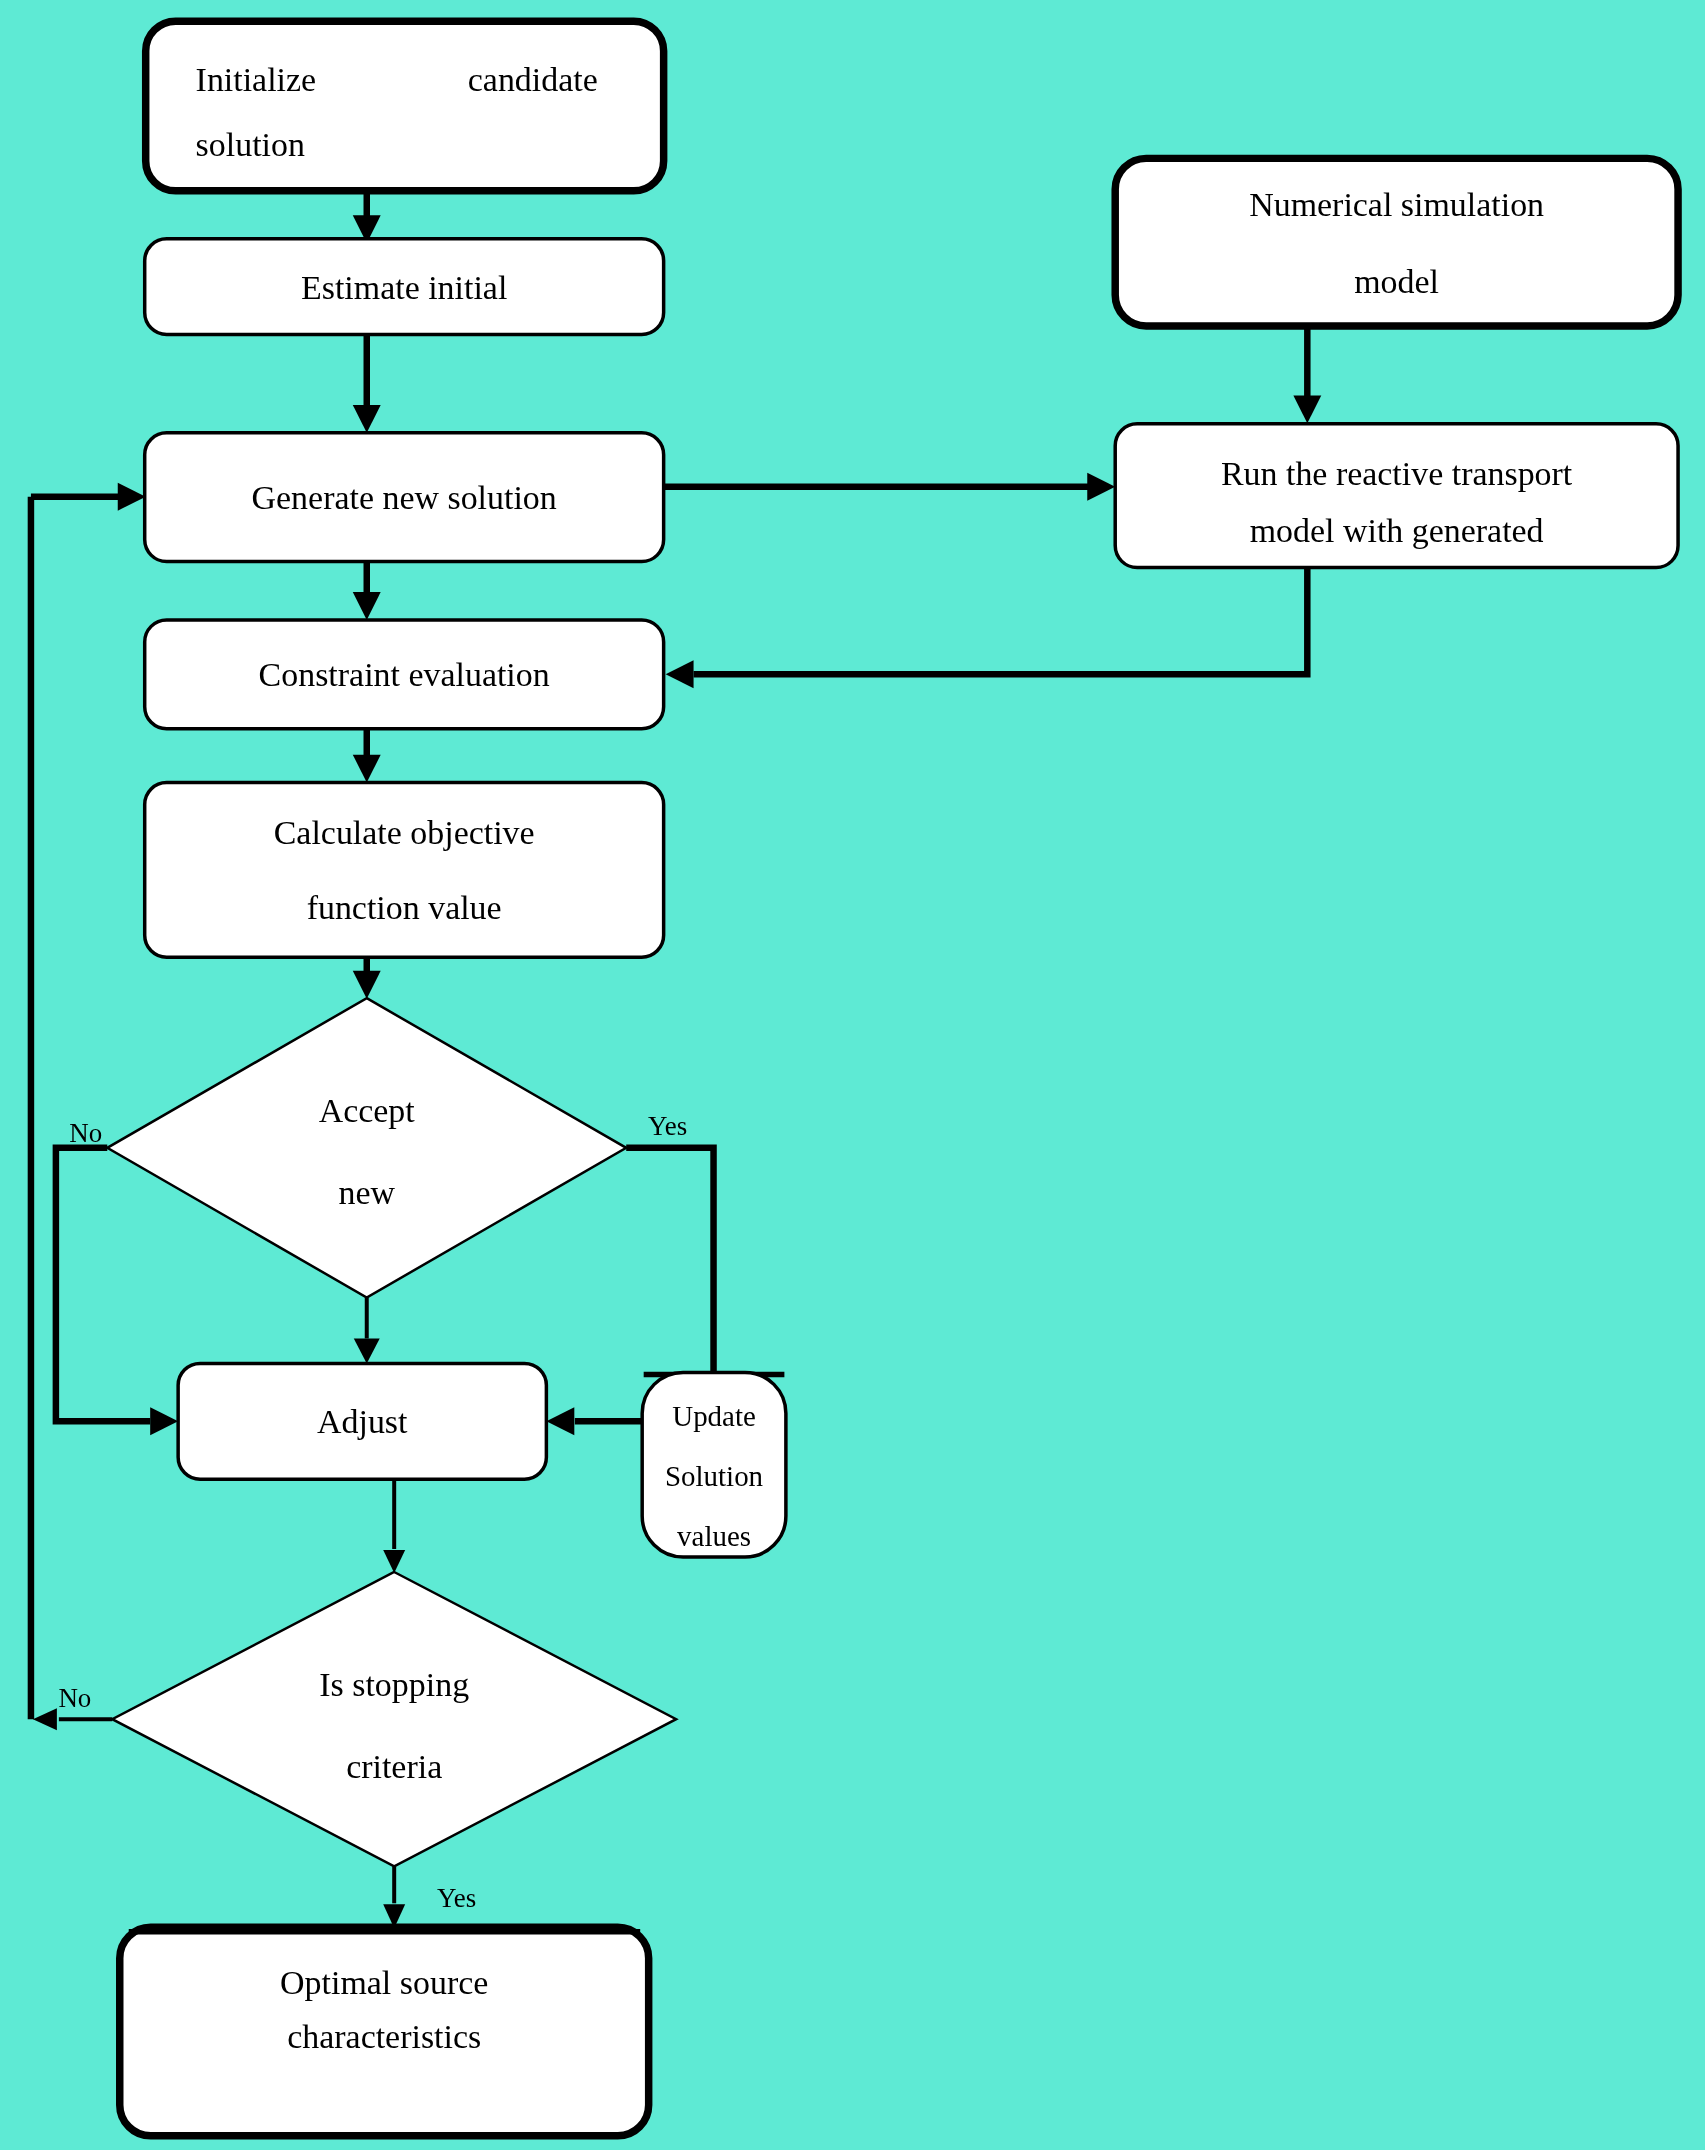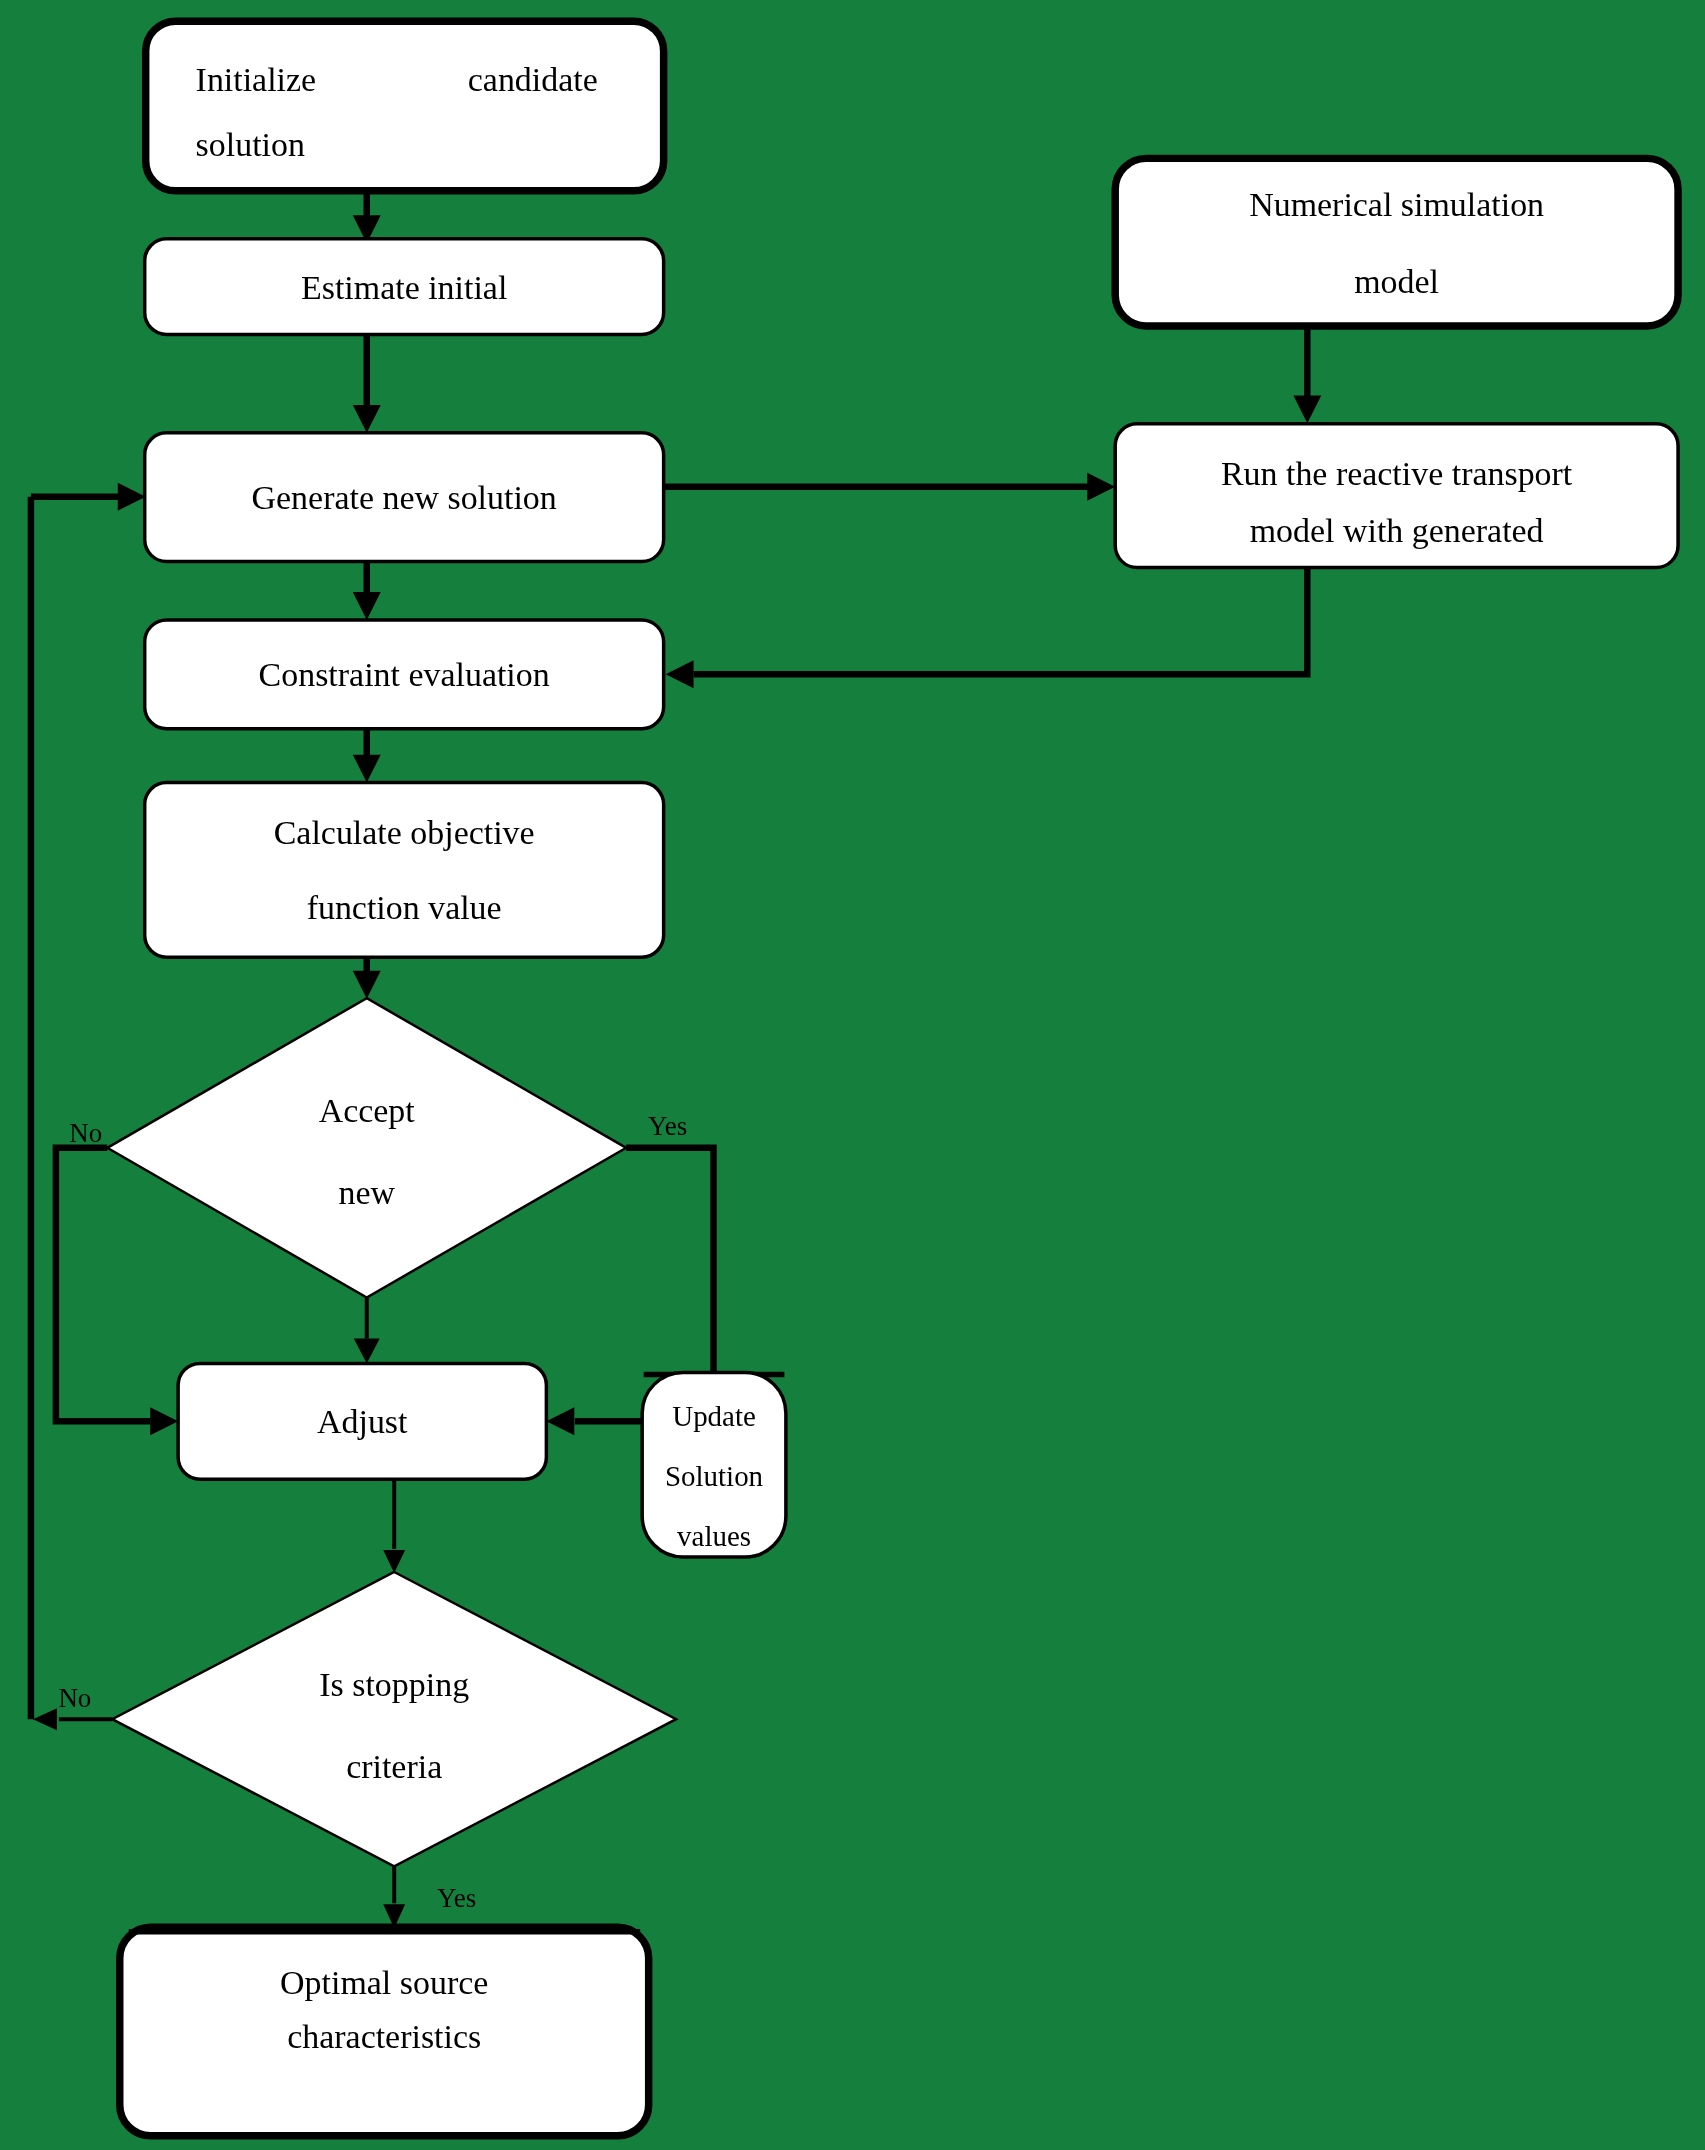--- a/index.html
+++ b/index.html
@@ -4,21 +4,21 @@
 <style>
   html, body {
     margin: 0;
     padding: 0;
     background: #ffffff;
   }
   .canvas {
     position: relative;
     width: 1705px;
     height: 2151px;
-    background: #15803d;
+    background: #5eead4;
     overflow: hidden;
   }
   svg { display: block; }
 
   
   .box        { fill: #ffffff; stroke: #000000; stroke-width: 7px; }
   .box-thick  { fill: #ffffff; stroke: #000000; stroke-width: 15px; }
   .diamond    { fill: #ffffff; stroke: #000000; stroke-width: 5px; }
 
   

